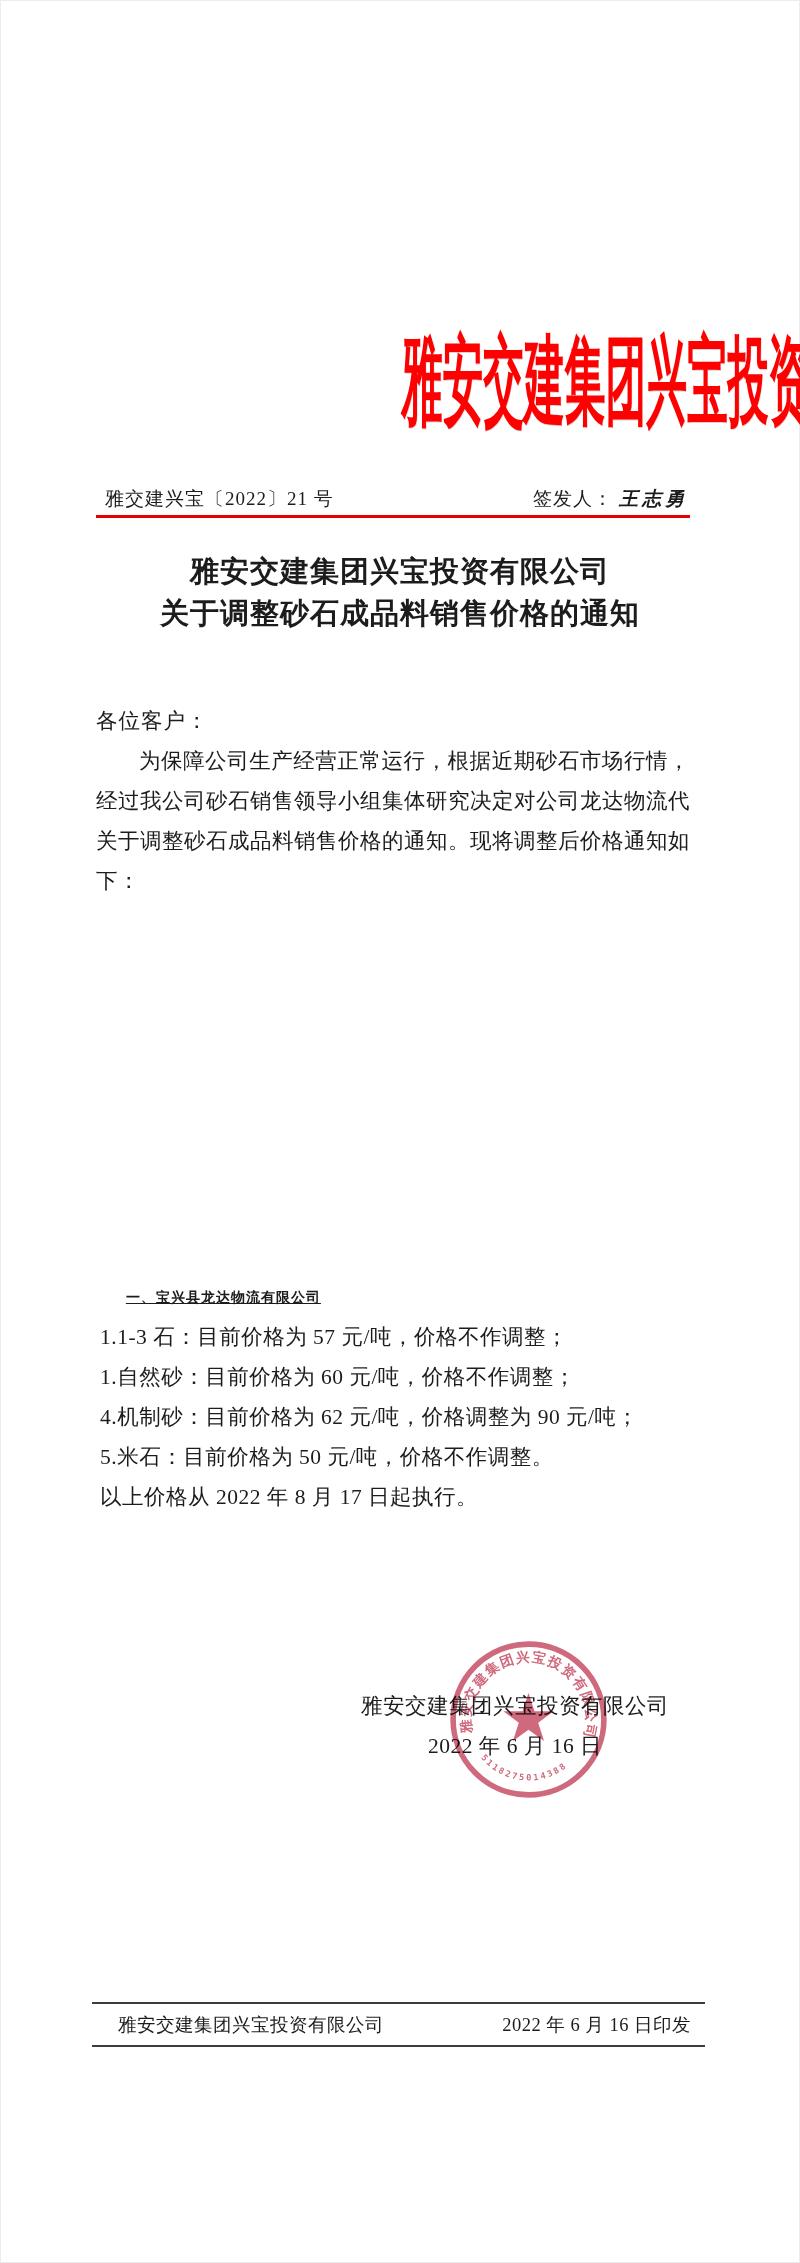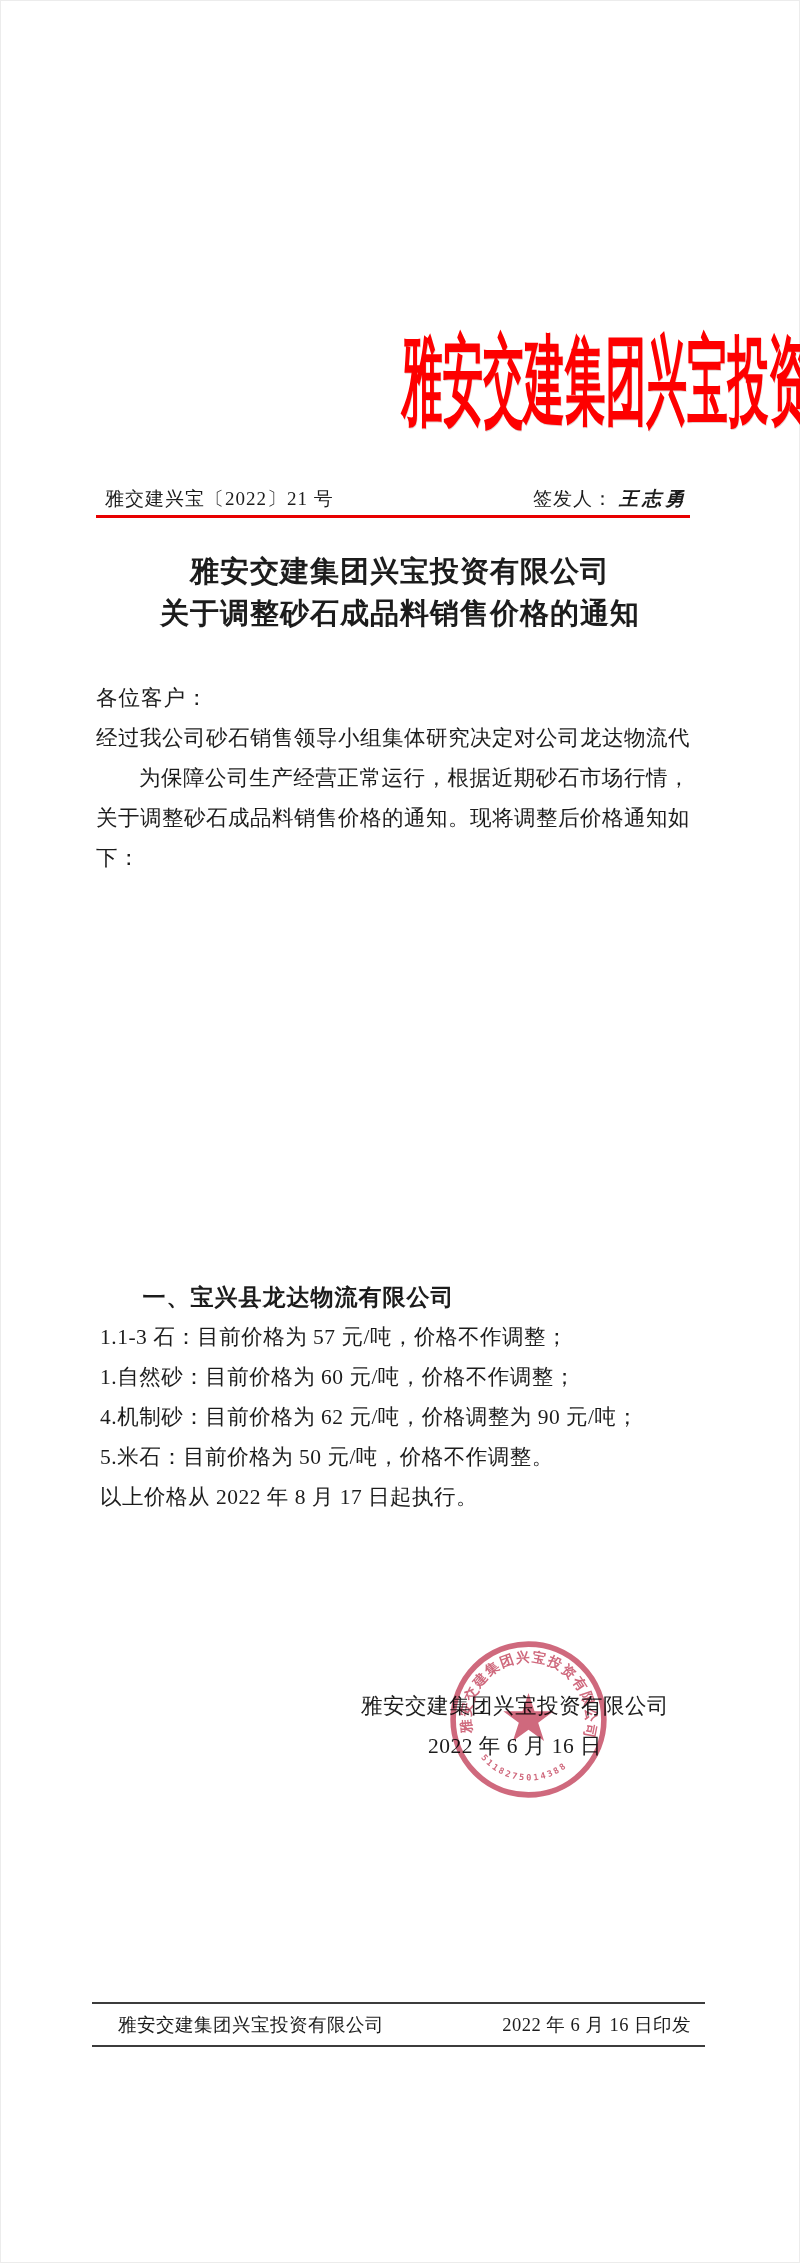--- a/index.html
+++ b/index.html
@@ -40,31 +40,31 @@
   .doc-title{
     position:absolute;top:550px;left:0;right:0;
     text-align:center;font-weight:bold;font-size:29px;line-height:42px;
     letter-spacing:1px;
   }
   
   .body{
     position:absolute;top:678px;left:96px;width:594px;
     font-size:21.5px;line-height:40px;letter-spacing:0.5px;
   }
-  .salutation{letter-spacing:1px;}
+  .salutation{letter-spacing:1px;margin-top:23px;}
   .body-line.indent{text-indent:2em;}
   .body-line.fill{text-align:justify;text-align-last:justify;}
   
   .price-section{
     position:absolute;top:1277px;left:100px;width:594px;
     font-size:21.5px;line-height:40px;letter-spacing:0.5px;
   }
   .section-heading{
     font-family:"Liberation Sans","DejaVu Sans",sans-serif;
-    font-weight:bold;text-indent:1.85em;font-size:23px;letter-spacing:1px;
+    font-weight:bold;text-indent:1.85em;font-size:14px;letter-spacing:1px;text-decoration:underline;
   }
   
   .signature{
     position:absolute;top:1686px;right:130px;width:310px;
     text-align:center;font-size:21.5px;line-height:40px;letter-spacing:0.5px;
   }
   .sig-company{white-space:nowrap;}
   
   .seal{
     position:absolute;left:447px;top:1638px;width:163px;height:163px;
@@ -102,22 +102,22 @@
   <div class="red-rule"></div>
 
   <div class="doc-title">
     <div>雅安交建集团兴宝投资有限公司</div>
     <div>关于调整砂石成品料销售价格的通知</div>
   </div>
 
   <div class="body">
     <div class="salutation">各位客户：</div>
     <div>
+        <div class="body-line indent fill">为保障公司生产经营正常运行，根据近期砂石市场行情，</div>
         <div class="body-line fill">经过我公司砂石销售领导小组集体研究决定对公司龙达物流代</div>
-        <div class="body-line indent fill">为保障公司生产经营正常运行，根据近期砂石市场行情，</div>
         <div class="body-line fill">关于调整砂石成品料销售价格的通知。现将调整后价格通知如</div>
         <div class="body-line">下：</div>
       </div>
   </div>
 
   <div class="price-section">
     <div class="section-heading">一、宝兴县龙达物流有限公司</div>
     <div>
         <div class="price-item">1.1-3 石：目前价格为 57 元/吨，价格不作调整；</div>
         <div class="price-item">1.自然砂：目前价格为 60 元/吨，价格不作调整；</div>

